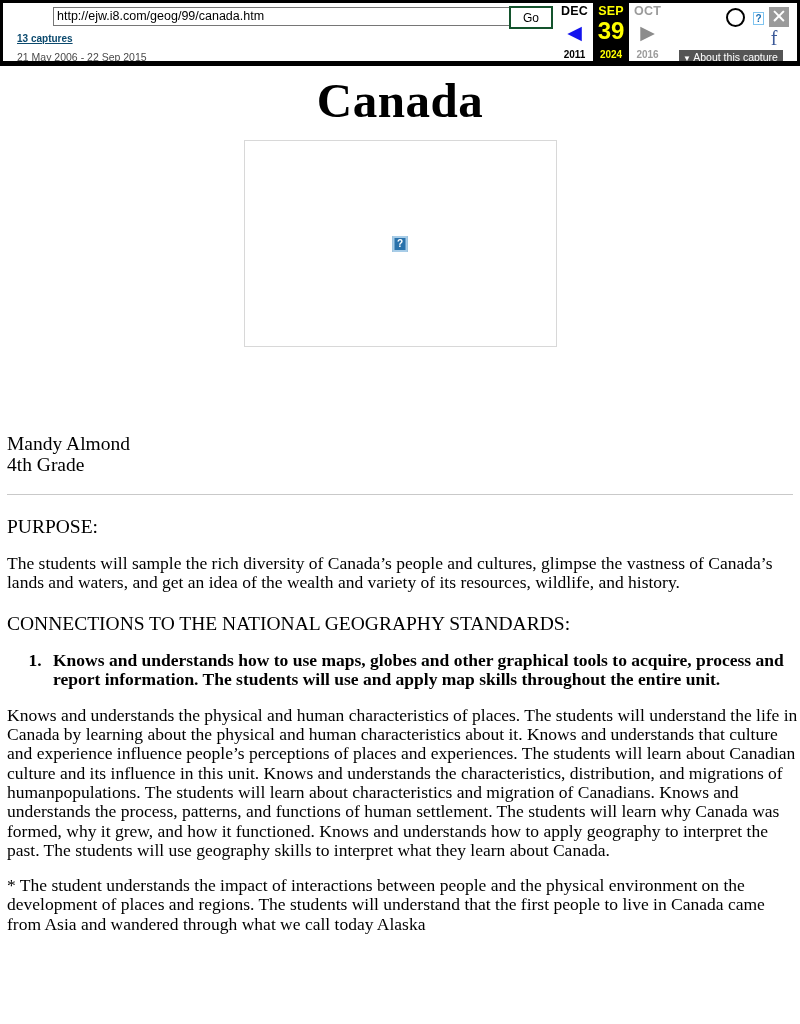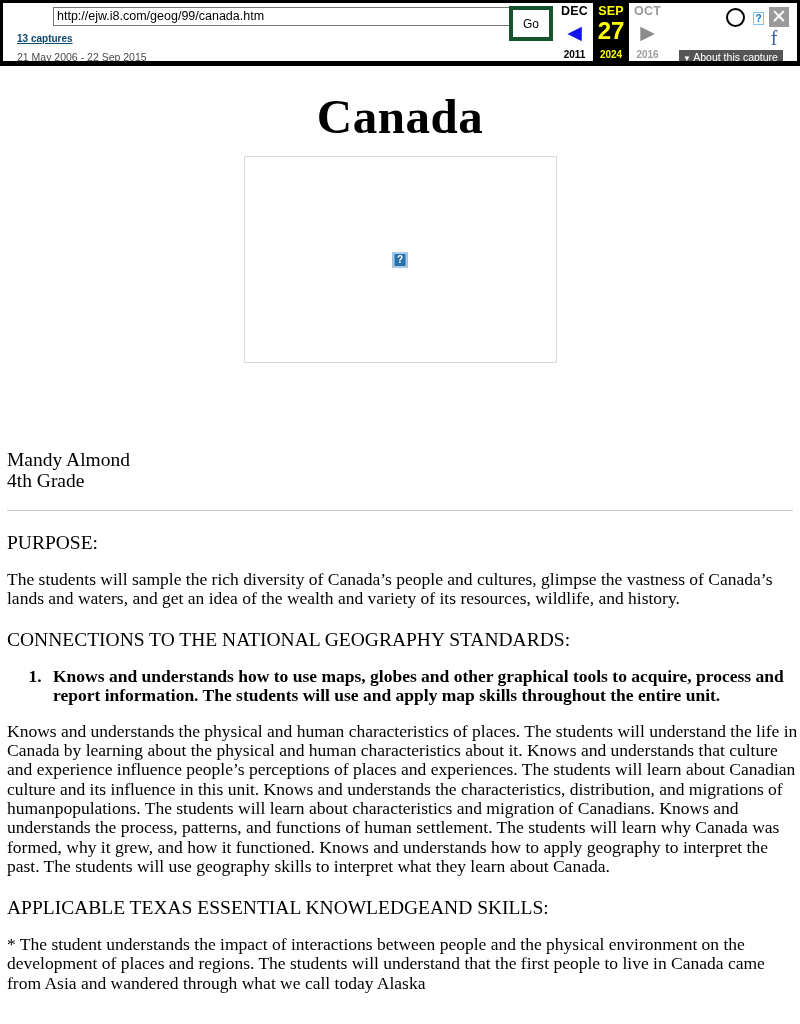--- a/index.html
+++ b/index.html
@@ -48,22 +48,22 @@
     color: #000000;
     outline: none;
     margin-left: 36px;
   }
   #wm-go-button {
     position: absolute;
     left: 506px;
     top: 3px;
     box-sizing: border-box;
     width: 44px;
-    height: 35px;
-    border: 4px solid #14532d;
+    height: 23px;
+    border: 2px solid #14532d;
     background: #ffffff;
     font-family: "Liberation Sans", "DejaVu Sans", sans-serif;
     font-size: 12px;
     line-height: 16px;
     text-align: center;
     color: #000000;
     padding: 0;
     cursor: pointer;
   }
   #wm-captures-link {
@@ -216,21 +216,20 @@
     line-height: 14px;
     white-space: nowrap;
     cursor: pointer;
   }
   #wm-about-capture .caret { font-size: 8px; }
   #wm-about-capture .label { text-decoration: underline; }
 
   
   #page {
     padding: 0;
-    margin-top: 16px;
   }
   #page-title {
     margin: 0;
     padding-top: 7px;
     text-align: center;
     font-family: "Liberation Serif", "DejaVu Serif", serif;
     font-size: 49px;
     font-weight: bold;
     line-height: 56px;
     letter-spacing: 0.5px;
@@ -316,21 +315,21 @@
   <div id="wm-datenav">
 
     <div class="wm-col wm-prev-col">
       <div class="wm-mon">DEC</div>
       <div class="wm-arrow left">◀</div>
       <div class="wm-yr">2011</div>
     </div>
 
     <div class="wm-col center">
       <div class="wm-mon">SEP</div>
-      <div class="wm-day">27</div>
+      <div class="wm-day">39</div>
       <div class="wm-yr">2024</div>
     </div>
 
     <div class="wm-col wm-next-col">
       <div class="wm-mon">OCT</div>
       <div class="wm-arrow right">▶</div>
       <div class="wm-yr">2016</div>
     </div>
 
   </div>
@@ -367,16 +366,15 @@
 
   <h2 class="section-heading">PURPOSE:</h2>
   <p class="body-para">The students will sample the rich diversity of Canada’s people and cultures, glimpse the vastness of Canada’s lands and waters, and get an idea of the wealth and variety of its resources, wildlife, and history.</p>
 
   <h2 class="section-heading">CONNECTIONS TO THE NATIONAL GEOGRAPHY STANDARDS:</h2>
   <ol class="standards">
     <li>Knows and understands how to use maps, globes and other graphical tools to acquire, process and report information. The students will use and apply map skills throughout the entire unit.</li>
   </ol>
   <p class="body-para">Knows and understands the physical and human characteristics of places. The students will understand the life in Canada by learning about the physical and human characteristics about it. Knows and understands that culture and experience influence people’s perceptions of places and experiences. The students will learn about Canadian culture and its influence in this unit. Knows and understands the characteristics, distribution, and migrations of humanpopulations. The students will learn about characteristics and migration of Canadians. Knows and understands the process, patterns, and functions of human settlement. The students will learn why Canada was formed, why it grew, and how it functioned. Knows and understands how to apply geography to interpret the past. The students will use geography skills to interpret what they learn about Canada.</p>
 
-  <h2 class="section-heading">APPLICABLE TEXAS ESSENTIAL KNOWLEDGEAND SKILLS:</h2>
   <p class="body-para">* The student understands the impact of interactions between people and the physical environment on the development of places and regions. The students will understand that the first people to live in Canada came from Asia and wandered through what we call today Alaska</p>
 
 </div>
 
 </body></html>

